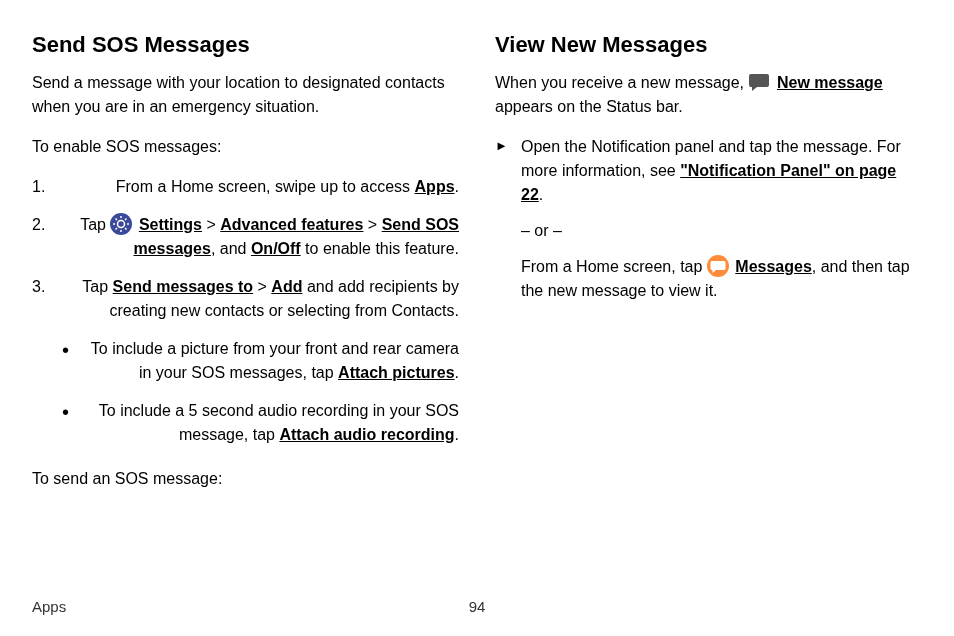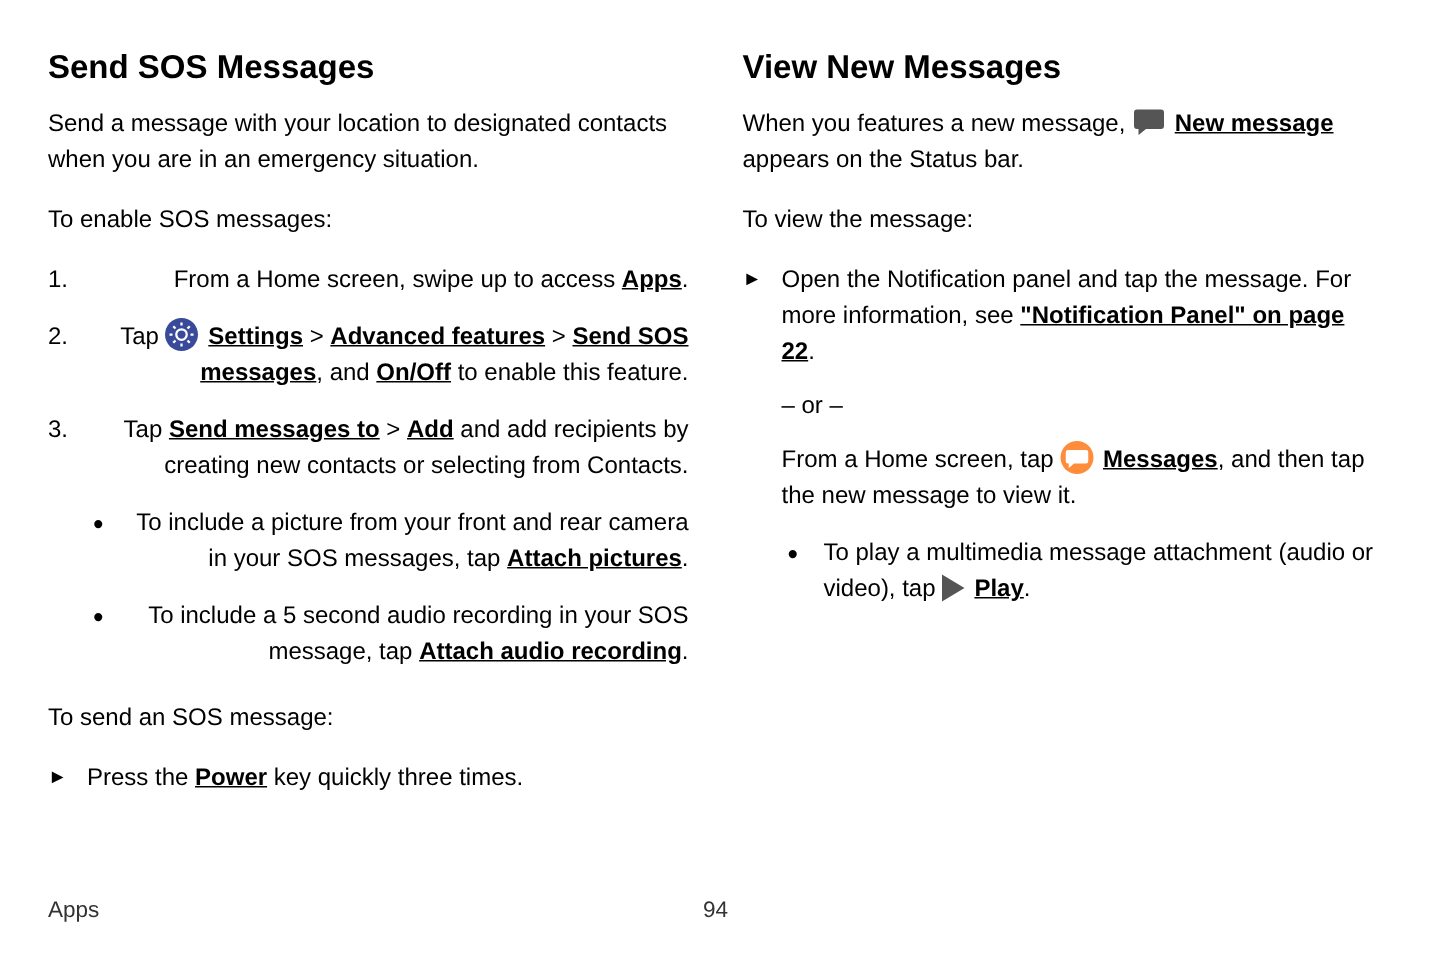--- a/index.html
+++ b/index.html
@@ -190,48 +190,39 @@
           <li>
             <span>To include a picture from your front and rear camera in your SOS messages, tap </span><b>Attach pictures</b><span>.</span>
           </li>
           <li>
             <span>To include a 5 second audio recording in your SOS message, tap </span><b>Attach audio recording</b><span>.</span>
           </li>
         </ul>
       </li>
     </ol>
     <p>To send an SOS message:</p>
-    <ul class="triangle-list">
-      <li>
-        <span>Press the </span><b>Power</b><span> key quickly three times.</span>
-      </li>
-    </ul>
   </div>
 
   <div class="col">
     <h2>View New Messages</h2>
     <p class="intro">
-      <span>When you features a new message, </span><span class="speech-icon"><svg viewBox="0 0 22 20" width="22" height="20">
+      <span>When you receive a new message, </span><span class="speech-icon"><svg viewBox="0 0 22 20" width="22" height="20">
             <path fill="#555" d="M3 2 h16 a2 2 0 0 1 2 2 v9 a2 2 0 0 1 -2 2 h-10 l-5 4 v-4 h-1 a2 2 0 0 1 -2 -2 v-9 a2 2 0 0 1 2 -2 z"></path>
           </svg></span> <b>New message</b><span> appears on the Status bar.</span>
     </p>
-    <p>To view the message:</p>
     <ul class="triangle-list">
       <li>
         <span>Open the Notification panel and tap the message. For more information, see </span><span class="link">"Notification Panel" on page 22</span><span>.</span>
         <div class="or-sep">– or –</div>
         <div class="sub-block">
           <span>From a Home screen, tap </span><span class="inline-icon messages-icon-large"><svg viewBox="0 0 22 22">
                 <path fill="#fff" d="M5 6 h12 a1.5 1.5 0 0 1 1.5 1.5 v6 a1.5 1.5 0 0 1 -1.5 1.5 h-8 l-3.5 3 v-3 h-.5 a1.5 1.5 0 0 1 -1.5 -1.5 v-6 a1.5 1.5 0 0 1 1.5 -1.5 z"></path>
               </svg></span> <b>Messages</b><span>, and then tap the new message to view it.</span>
         </div>
         <ul>
-          <li>
-            <span>To play a multimedia message attachment (audio or video), tap </span><span class="play-icon"></span> <b>Play</b><span>.</span>
-          </li>
         </ul>
       </li>
     </ul>
   </div>
 </div>
 
 <div class="footer">
   <span class="footer-section">Apps</span>
   <span class="footer-page">94</span>
 </div>

